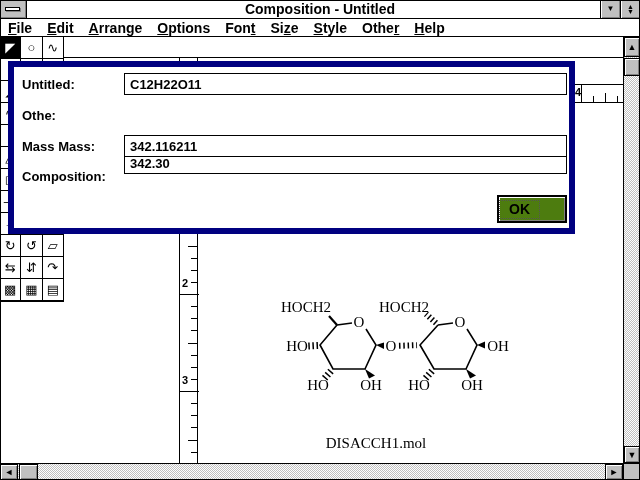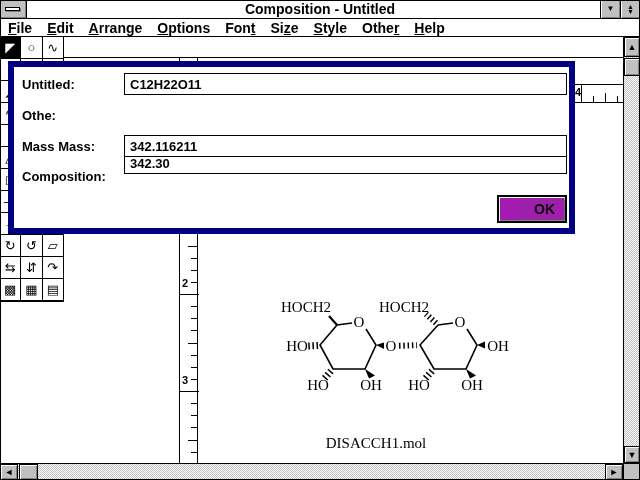--- a/index.html
+++ b/index.html
@@ -68,23 +68,23 @@
            display:flex; align-items:center; justify-content:center; font-size:9px; font-weight:normal; }
   .sbthumb { position:absolute; background:#c0c0c0; border:1px solid #000;
              box-shadow:inset 1px 1px 0 #fff, inset -1px -1px 0 #808080; }
 
   
   .dialog { position:absolute; left:8px; top:61px; width:567px; height:173px; background:#fff;
             border:6px solid #000080; z-index:20; }
   .dlg-label { position:absolute; left:8px; font-size:13px; }
   .dlg-input { position:absolute; left:110px; width:443px; height:22px; border:1px solid #000;
                background:#fff; font:bold 13px "Liberation Sans",sans-serif; padding:0 5px; outline:none; }
-  .okbtn { position:absolute; left:483px; top:128px; width:70px; height:28px; background:#a21caf;
+  .okbtn { position:absolute; left:483px; top:128px; width:70px; height:28px; background:#4d7c0f;
            border:2px solid #000; box-shadow:inset 1px 1px 0 #fff, inset -1px -1px 0 #808080;
-           display:flex; align-items:center; justify-content:flex-end; font-size:14px; cursor:default; }
+           display:flex; align-items:center; justify-content:flex-start; font-size:14px; cursor:default; }
   .okbtn .focus { border:1px dotted #555; padding:0 9px; line-height:17px; }
 </style>
 </head>
 <body>
 
 <div class="frame"></div>
 
 <div class="titlebar">
   <div class="sysbtn">
     <div class="sysbar"></div>

